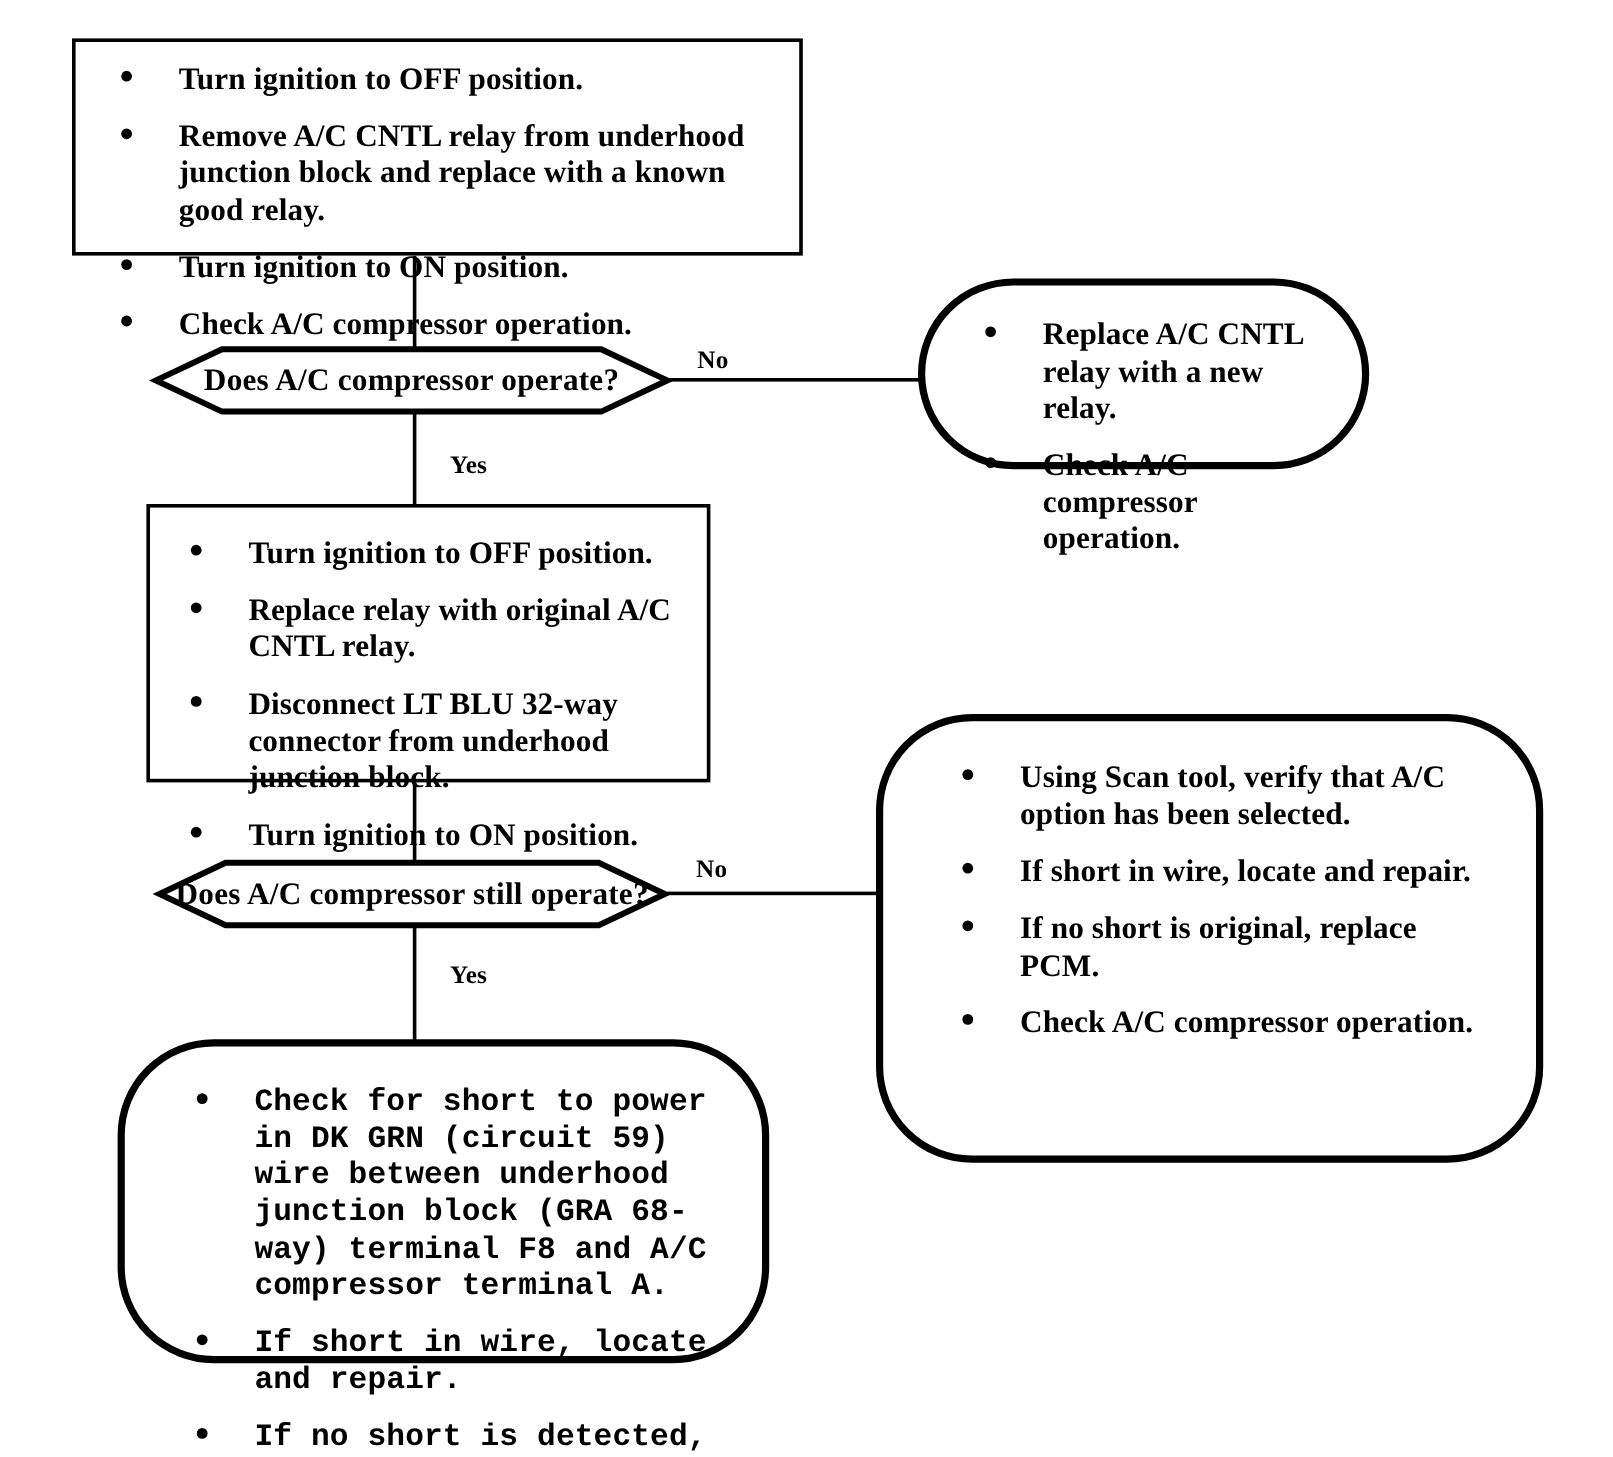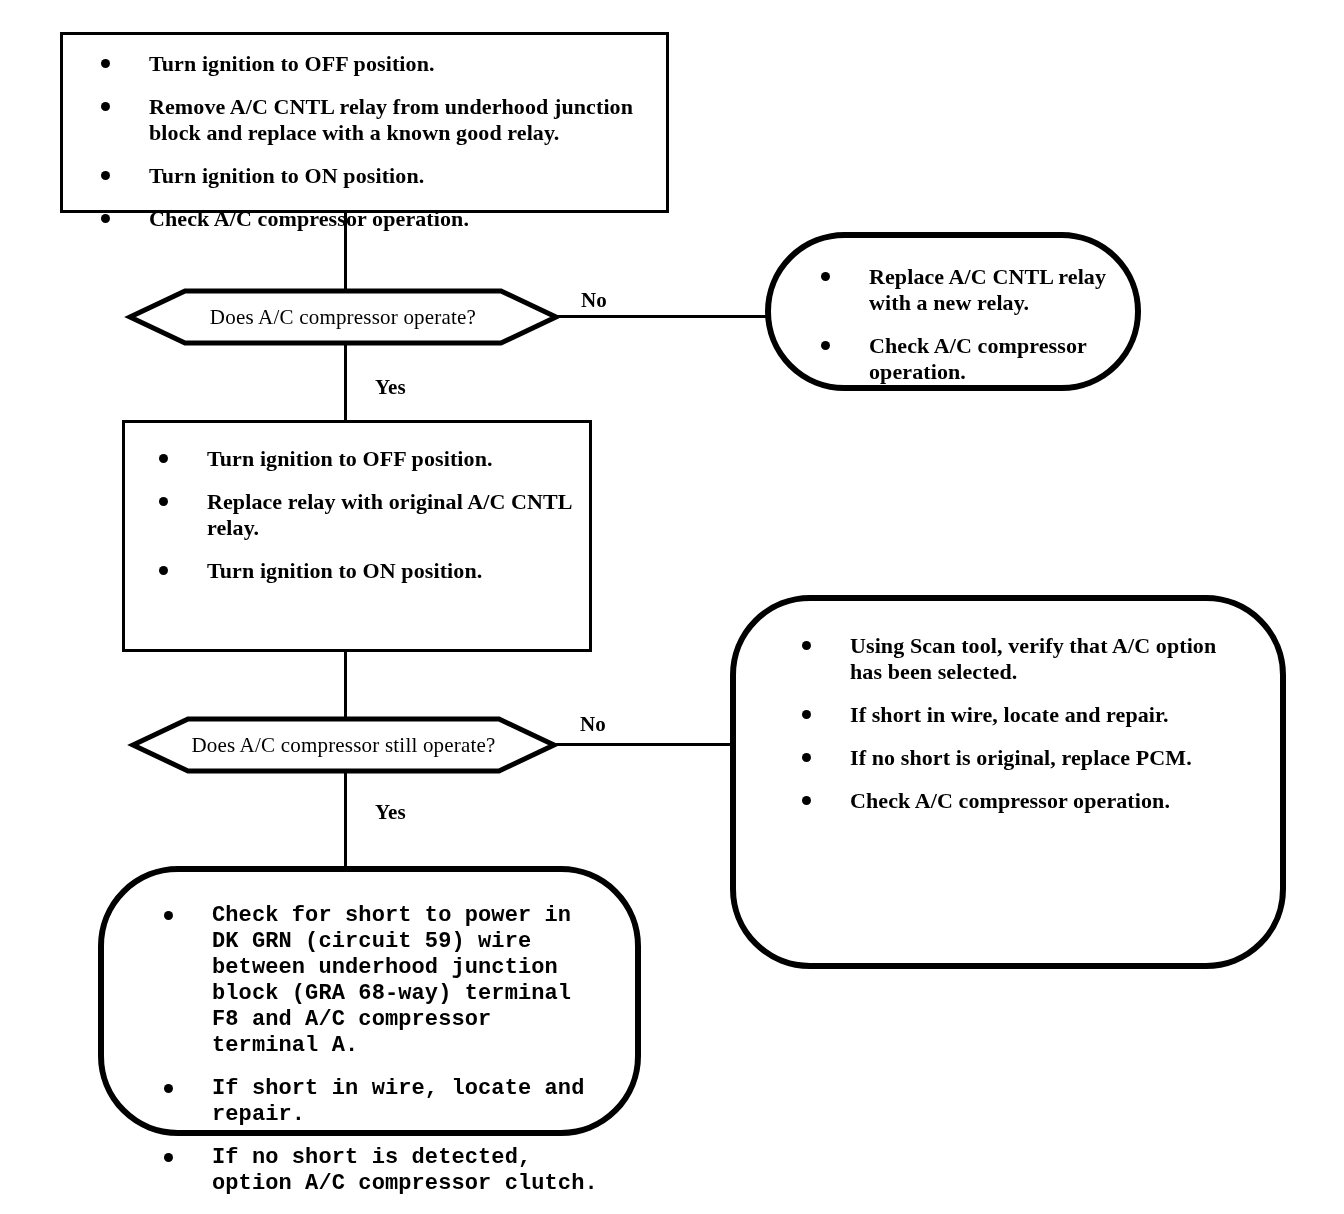--- a/index.html
+++ b/index.html
@@ -38,21 +38,21 @@
   
   .bullets {
     list-style: none;
     margin: 0;
     padding: 0;
   }
   .bullets li {
     position: relative;
     padding-left: 62px;
     margin: 0 0 17px 0;
-    font-size: 22px;
+    font-size: 26px;
     line-height: 1.18;
     font-weight: 700;
     letter-spacing: 0.1px;
   }
   .bullets li:last-child { margin-bottom: 0; }
   .bullets li::before {
     content: "";
     position: absolute;
     left: 14px;
     top: 8px;
@@ -86,22 +86,22 @@
   .hex-node svg { display: block; overflow: visible; }
   .hex-label {
     position: absolute;
     left: 0;
     top: 0;
     width: 100%;
     height: 100%;
     display: flex;
     align-items: center;
     justify-content: center;
-    font-size: 21px;
-    font-weight: 400;
+    font-size: 26px;
+    font-weight: 700;
     letter-spacing: 0.2px;
     pointer-events: none;
   }
   #hex-does-compressor-operate { left: 127px; top: 288px; width: 432px; height: 58px; }
   #hex-does-compressor-still-operate { left: 130px; top: 716px; width: 427px; height: 58px; }
 
   
   .conn {
     position: absolute;
     background: #000000;
@@ -159,20 +159,21 @@
     <ul class="bullets">
       <li>Replace A/C CNTL relay with a new relay.</li>
       <li>Check A/C compressor operation.</li>
     </ul>
   </div>
 
   <div class="node rect-node" id="box-relay-removed-steps">
     <ul class="bullets">
       <li>Turn ignition to OFF position.</li>
       <li>Replace relay with original A/C CNTL relay.</li>
+      <li>Disconnect LT BLU 32-way  connector from underhood junction block.</li>
       <li>Turn ignition to ON position.</li>
     </ul>
   </div>
 
   <div class="hex-node" id="hex-does-compressor-still-operate">
     <svg width="427" height="58" viewBox="0 0 427 58">
       <polygon points="3,29 58,3 369,3 424,29 369,55 58,55" fill="#ffffff" stroke="#000000" stroke-width="5" stroke-linejoin="miter"></polygon>
     </svg>
     <div class="hex-label">Does A/C compressor still operate?</div>
   </div>

